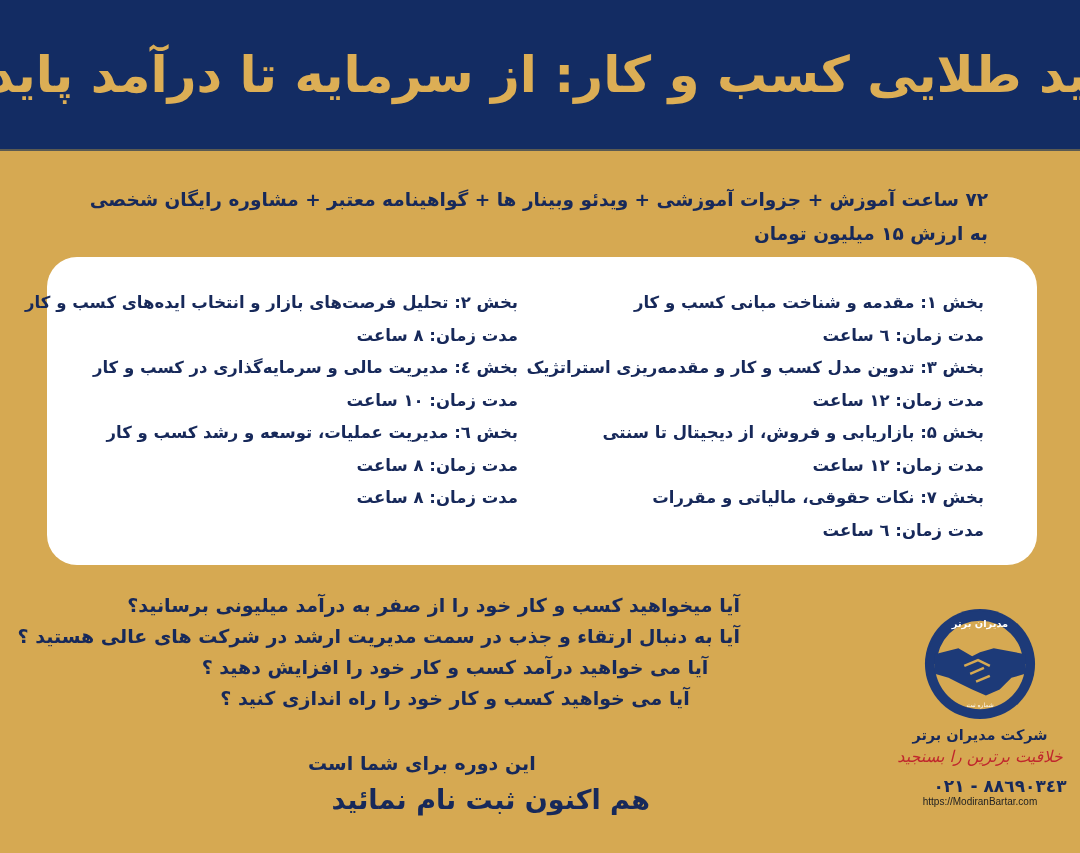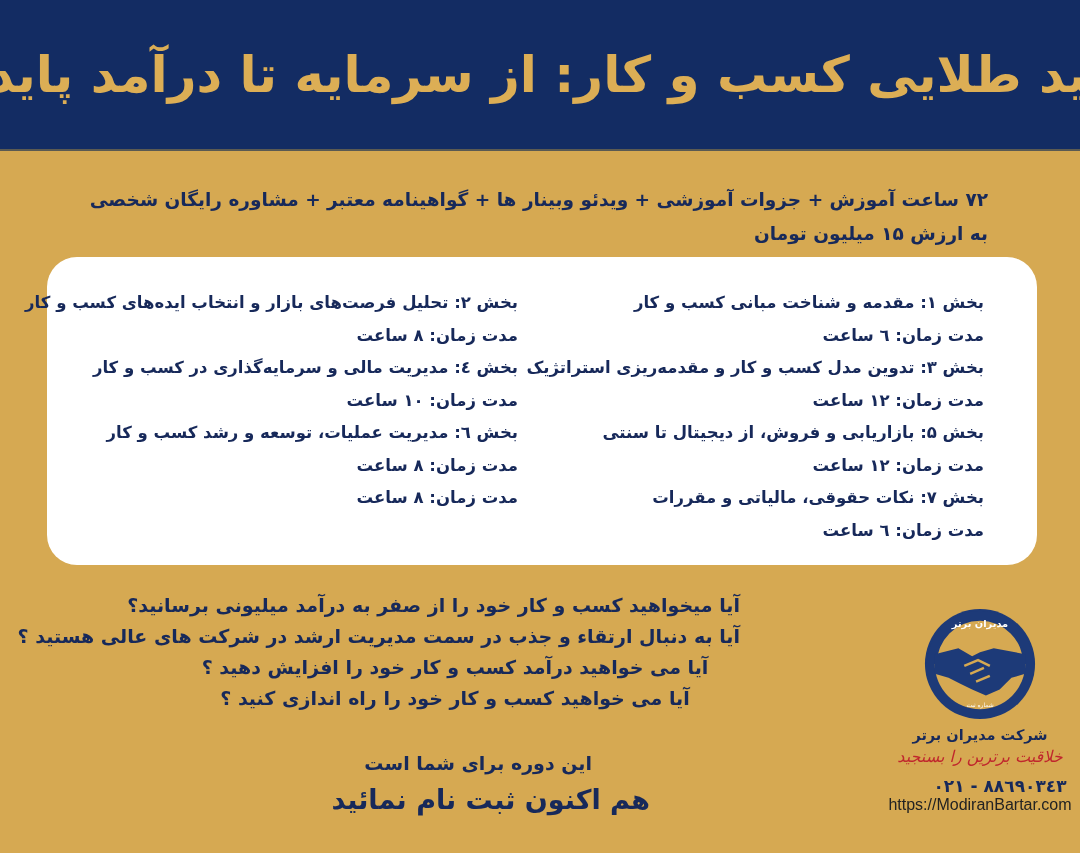--- a/index.html
+++ b/index.html
@@ -43,40 +43,40 @@
     font-size: 16.5px; font-weight: bold; line-height: 32.5px;
     white-space: nowrap; color: #17295a;
   }
   .questions {
     position: absolute; top: 590px; left: 170px; width: 570px;
     text-align: center; font-size: 19px; font-weight: bold; line-height: 31px;
     color: #17295a;
   }
   .questions .q { white-space: nowrap; }
   .cta1 {
-    position: absolute; top: 752px; left: 292px; width: 300px;
-    text-align: right; font-size: 19px; font-weight: bold;
+    position: absolute; top: 752px; left: 308px; width: 300px;
+    text-align: left; font-size: 19px; font-weight: bold;
   }
   .cta2 {
     position: absolute; top: 784px; left: 250px; width: 400px;
     text-align: right; font-size: 27px; font-weight: bold;
   }
   .logo-wrap {
     position: absolute; left: 905px; top: 605px; width: 150px;
     display: flex; flex-direction: column; align-items: center;
   }
   .company-name { margin-top: 4px; font-size: 14.5px; font-weight: bold; white-space: nowrap; }
   .slogan { color: #c0272d; font-size: 16px; font-style: italic; margin-top: 4px; white-space: nowrap; }
   .phone {
     margin-top: 10px; font-size: 17px; font-weight: bold; direction: ltr;
     white-space: nowrap; letter-spacing: 1px; margin-left: 40px;
   }
   .website {
     direction: ltr; font-family: "Liberation Sans", sans-serif;
-    font-size: 16px; color: #222; white-space: nowrap;
+    font-size: 10px; color: #222; white-space: nowrap;
   }
 </style>
 </head>
 <body>
 
 <div class="header">
   <h1>کلید طلایی کسب و کار: از سرمایه تا درآمد پایدار</h1>
 </div>
 
 <div class="features">۷۲ ساعت آموزش + جزوات آموزشی + ویدئو وبینار ها + گواهینامه معتبر + مشاوره رایگان شخصی به ارزش ۱۵ میلیون تومان</div>

